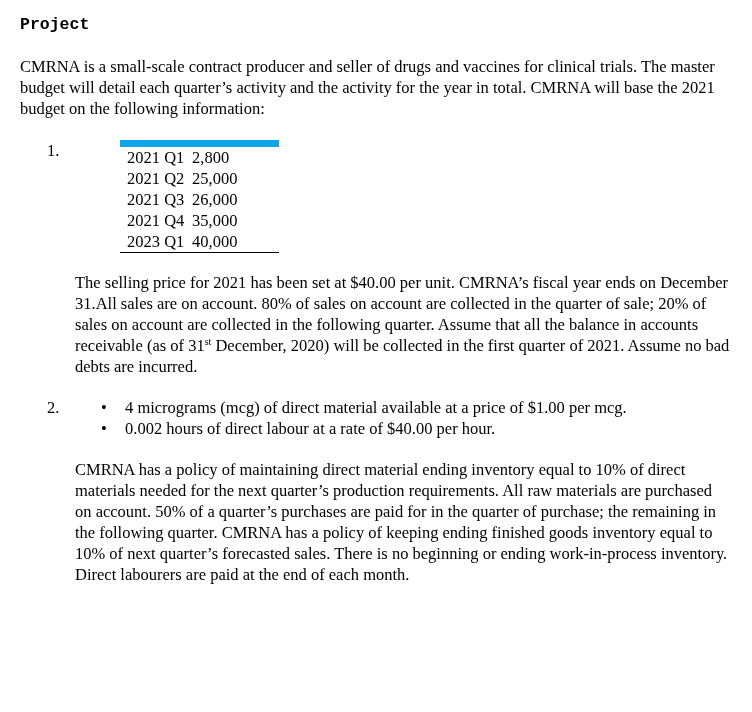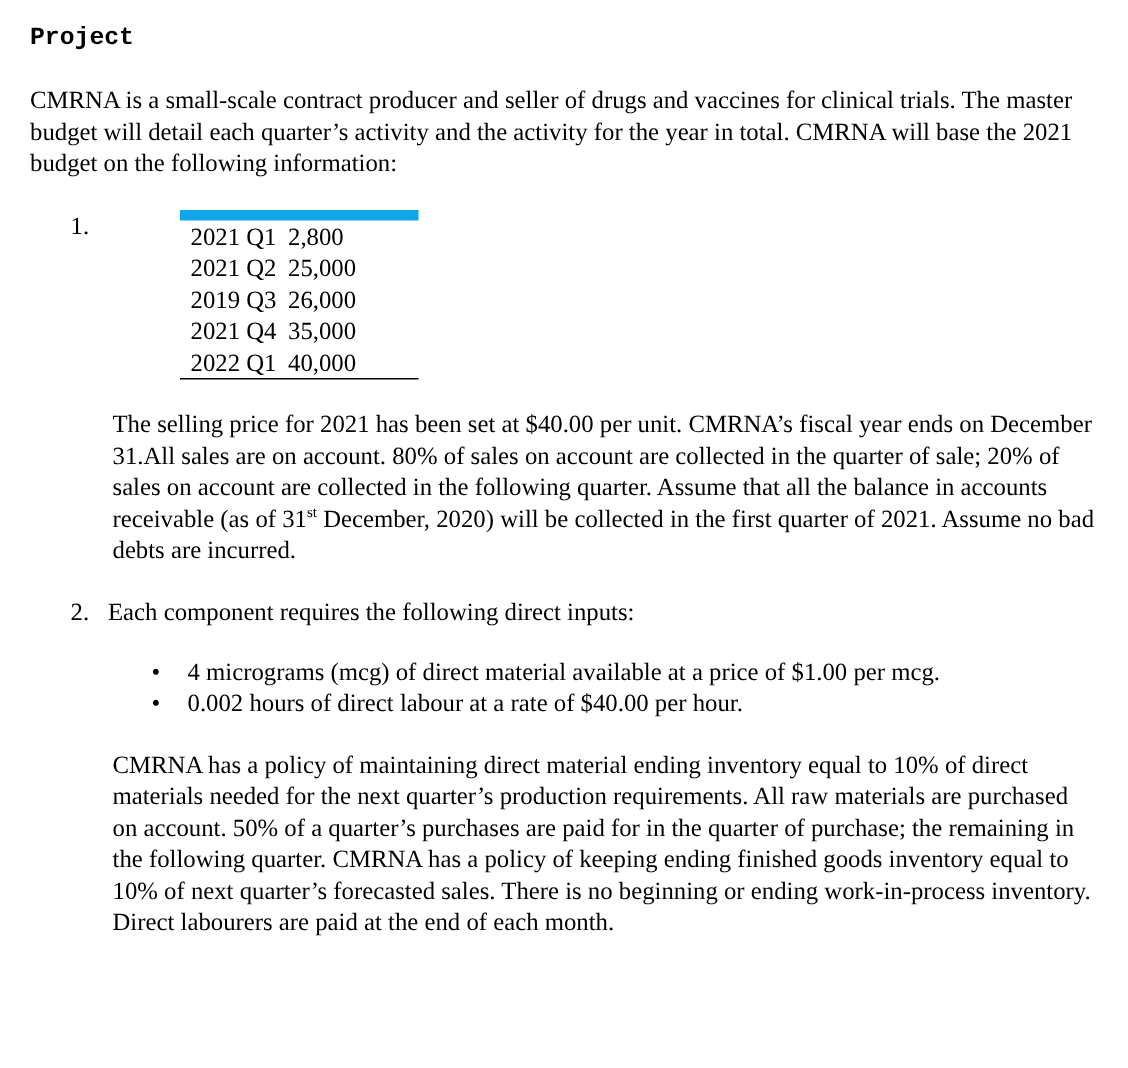--- a/index.html
+++ b/index.html
@@ -83,42 +83,41 @@
         <tbody>
           <tr>
             <td class="quarter">2021 Q1</td>
             <td class="units">2,800</td>
           </tr>
           <tr>
             <td class="quarter">2021 Q2</td>
             <td class="units">25,000</td>
           </tr>
           <tr>
-            <td class="quarter">2019 Q3</td>
+            <td class="quarter">2021 Q3</td>
             <td class="units">26,000</td>
           </tr>
           <tr>
             <td class="quarter">2021 Q4</td>
             <td class="units">35,000</td>
           </tr>
           <tr>
-            <td class="quarter">2022 Q1</td>
+            <td class="quarter">2023 Q1</td>
             <td class="units">40,000</td>
           </tr>
         </tbody>
       </table>
 
       <p class="para detail"><span>The selling price for 2021 has been set at $40.00 per unit. CMRNA’s fiscal year ends on December 31.All sales are on account. 80% of sales on account are collected in the quarter of sale; 20% of sales on account are collected in the following quarter. Assume that all the balance in accounts receivable (as of 31</span><sup>st</sup><span> December, 2020) will be collected in the first quarter of 2021. Assume no bad debts are incurred.</span></p>
     </div>
   </div>
 
   <div class="list-item">
     <div class="list-num">2.</div>
     <div class="list-body">
-      <p class="para lead">Each component requires the following direct inputs:</p>
 
       <div class="bullets">
         <div class="bullet-row">
           <span class="bullet-glyph">•</span>
           <span class="bullet-text">4 micrograms (mcg) of direct material available at a price of $1.00 per mcg.</span>
         </div>
         <div class="bullet-row">
           <span class="bullet-glyph">•</span>
           <span class="bullet-text">0.002 hours of direct labour at a rate of $40.00 per hour.</span>
         </div>

